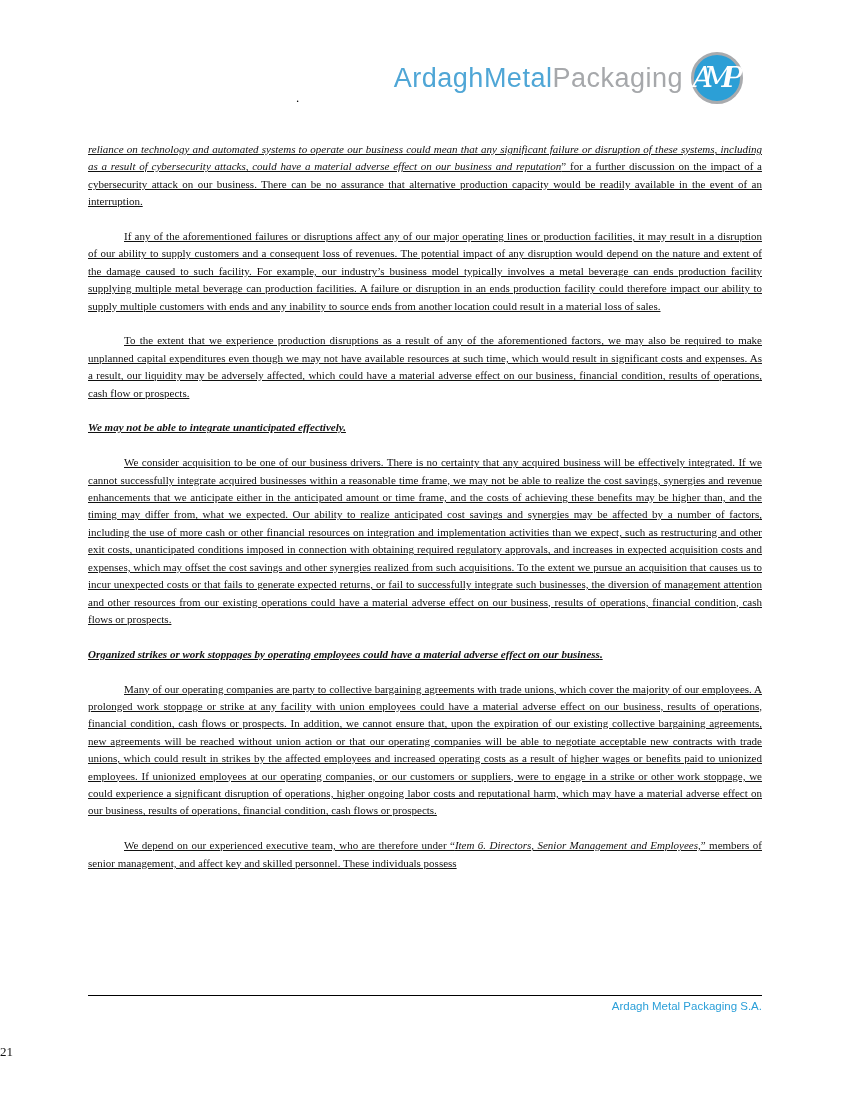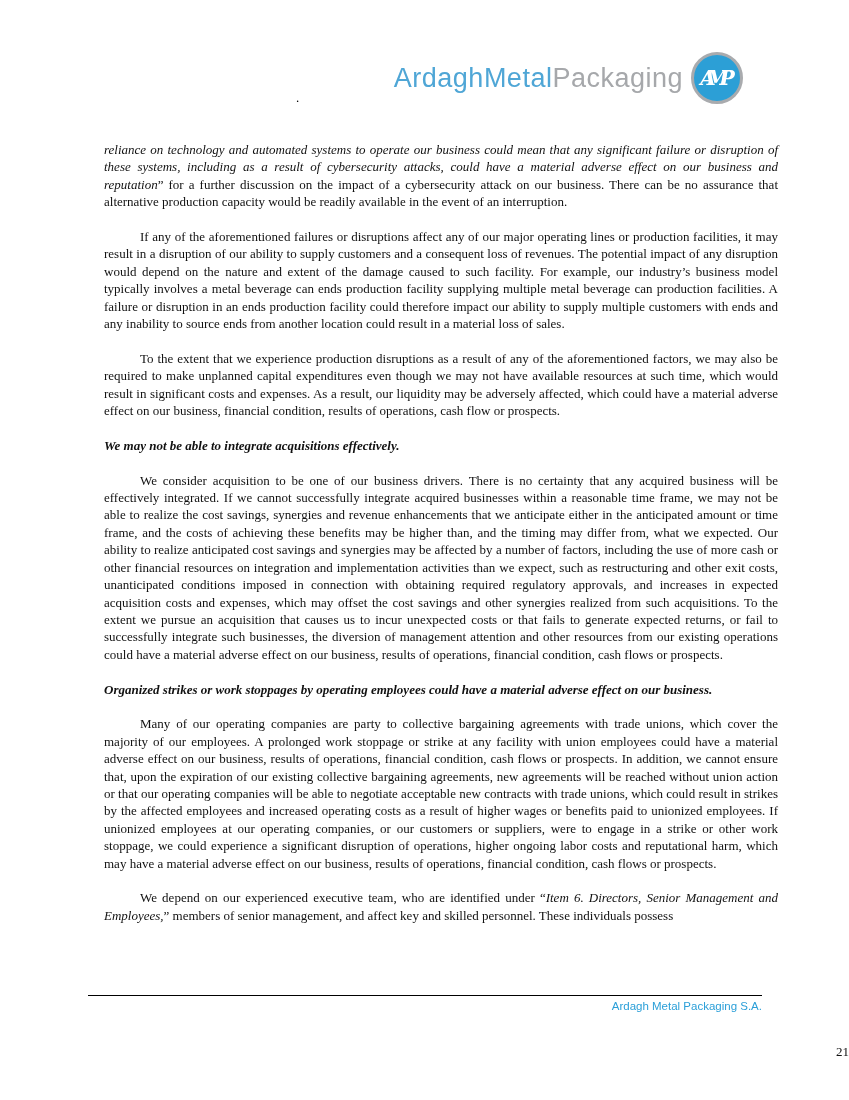--- a/index.html
+++ b/index.html
@@ -26,56 +26,56 @@
   .logo-text .primary{color:#4FA6D6;}
   .logo-text .secondary{color:#A6A8AB;}
   .logo-circle{
     width:52px;height:52px;border-radius:50%;
     background:#2C9FD6;border:3px solid #A9ABAE;
     display:flex;align-items:center;justify-content:center;
     box-sizing:border-box;
   }
   .logo-monogram{
     font-family:"DejaVu Serif", serif;
-    font-style:italic;font-size:20px;line-height:1;
+    font-style:italic;font-size:28px;line-height:1;
     color:#ffffff;letter-spacing:-9px;
     transform:translateX(-4px);
     user-select:none;
-    font-weight:bold;
   }
   .stray-mark{
     position:absolute;left:296px;top:90px;
     font-size:13px;color:#000;
   }
   
   .content{
     position:absolute;
-    left:104px;top:141px;width:674px;
-    font-size:13px;line-height:17.4px;
+    left:88px;top:141px;width:674px;
+    font-size:11px;line-height:17.4px;
     text-align:justify;
+    text-decoration:underline;
   }
   .content p{margin:0 0 17.4px 0;}
   .content p.indent{text-indent:36px;}
   .content p.heading{
     font-weight:bold;font-style:italic;
     text-align:left;
   }
   
   .footer-rule{
     position:absolute;left:88px;top:995px;width:674px;
     border:none;border-top:1.6px solid #000;margin:0;
   }
   .footer-company{
     position:absolute;right:87px;top:1000px;
     font-family:"Liberation Sans", sans-serif;
     font-size:11.5px;color:#2B9FD8;text-align:center;
   }
   .page-number{
     position:absolute;left:0;top:1044px;width:849px;
-    text-align:right;font-size:13px;color:#111;
+    text-align:left;font-size:13px;color:#111;
   }
 </style>
 </head>
 <body>
 
 <div class="page">
 
   <div class="header">
     <div class="logo-text">
       <span class="primary">ArdaghMetal</span><span class="secondary">Packaging</span>
@@ -84,24 +84,24 @@
       <span class="logo-monogram">AMP</span>
     </div>
   </div>
 
   <div class="stray-mark">.</div>
 
   <div class="content">
       <p class=""><span style="font-style: italic;">reliance on technology and automated systems to operate our business could mean that any significant failure or disruption of these systems, including as a result of cybersecurity attacks, could have a material adverse effect on our business and reputation</span><span>” for a further discussion on the impact of a cybersecurity attack on our business. There can be no assurance that alternative production capacity would be readily available in the event of an interruption.</span></p>
       <p class="indent"><span>If any of the aforementioned failures or disruptions affect any of our major operating lines or production facilities, it may result in a disruption of our ability to supply customers and a consequent loss of revenues. The potential impact of any disruption would depend on the nature and extent of the damage caused to such facility. For example, our industry’s business model typically involves a metal beverage can ends production facility supplying multiple metal beverage can production facilities. A failure or disruption in an ends production facility could therefore impact our ability to supply multiple customers with ends and any inability to source ends from another location could result in a material loss of sales.</span></p>
       <p class="indent"><span>To the extent that we experience production disruptions as a result of any of the aforementioned factors, we may also be required to make unplanned capital expenditures even though we may not have available resources at such time, which would result in significant costs and expenses. As a result, our liquidity may be adversely affected, which could have a material adverse effect on our business, financial condition, results of operations, cash flow or prospects.</span></p>
-      <p class="heading"><span style="font-style: italic; font-weight: bold;">We may not be able to integrate acquisitions effectively.</span></p>
+      <p class="heading"><span style="font-style: italic; font-weight: bold;">We may not be able to integrate unanticipated effectively.</span></p>
       <p class="indent"><span>We consider acquisition to be one of our business drivers. There is no certainty that any acquired business will be effectively integrated. If we cannot successfully integrate acquired businesses within a reasonable time frame, we may not be able to realize the cost savings, synergies and revenue enhancements that we anticipate either in the anticipated amount or time frame, and the costs of achieving these benefits may be higher than, and the timing may differ from, what we expected. Our ability to realize anticipated cost savings and synergies may be affected by a number of factors, including the use of more cash or other financial resources on integration and implementation activities than we expect, such as restructuring and other exit costs, unanticipated conditions imposed in connection with obtaining required regulatory approvals, and increases in expected acquisition costs and expenses, which may offset the cost savings and other synergies realized from such acquisitions. To the extent we pursue an acquisition that causes us to incur unexpected costs or that fails to generate expected returns, or fail to successfully integrate such businesses, the diversion of management attention and other resources from our existing operations could have a material adverse effect on our business, results of operations, financial condition, cash flows or prospects.</span></p>
       <p class="heading"><span style="font-style: italic; font-weight: bold;">Organized strikes or work stoppages by operating employees could have a material adverse effect on our business.</span></p>
       <p class="indent"><span>Many of our operating companies are party to collective bargaining agreements with trade unions, which cover the majority of our employees. A prolonged work stoppage or strike at any facility with union employees could have a material adverse effect on our business, results of operations, financial condition, cash flows or prospects. In addition, we cannot ensure that, upon the expiration of our existing collective bargaining agreements, new agreements will be reached without union action or that our operating companies will be able to negotiate acceptable new contracts with trade unions, which could result in strikes by the affected employees and increased operating costs as a result of higher wages or benefits paid to unionized employees. If unionized employees at our operating companies, or our customers or suppliers, were to engage in a strike or other work stoppage, we could experience a significant disruption of operations, higher ongoing labor costs and reputational harm, which may have a material adverse effect on our business, results of operations, financial condition, cash flows or prospects.</span></p>
-      <p class="indent"><span>We depend on our experienced executive team, who are identified under “</span><span style="font-style: italic;">Item 6. Directors, Senior Management and Employees,</span><span>” members of senior management, and affect key and skilled personnel. These individuals possess</span></p>
+      <p class="indent"><span>We depend on our experienced executive team, who are therefore under “</span><span style="font-style: italic;">Item 6. Directors, Senior Management and Employees,</span><span>” members of senior management, and affect key and skilled personnel. These individuals possess</span></p>
     </div>
 
   <hr class="footer-rule">
   <div class="footer-company">Ardagh Metal Packaging S.A.</div>
   <div class="page-number">21</div>
 
 </div>
 
 </body></html>

